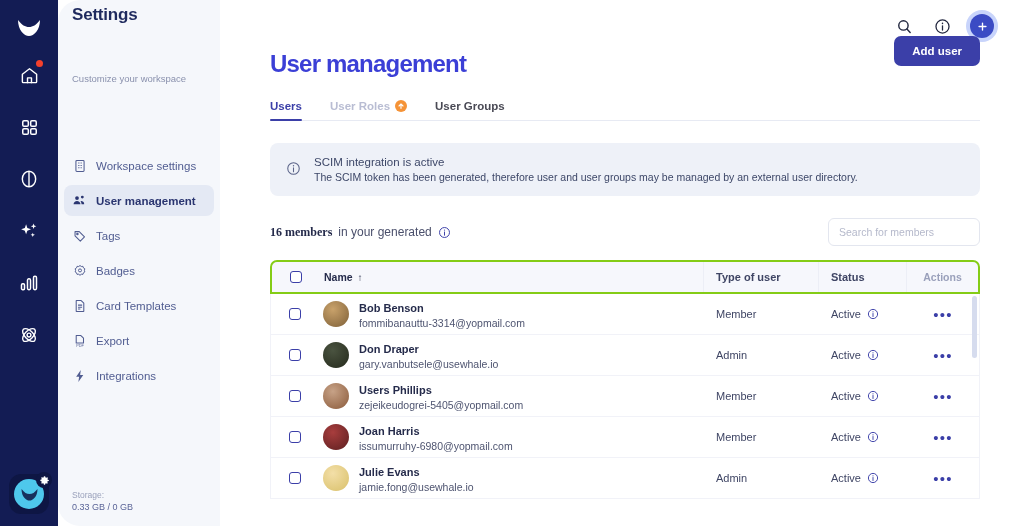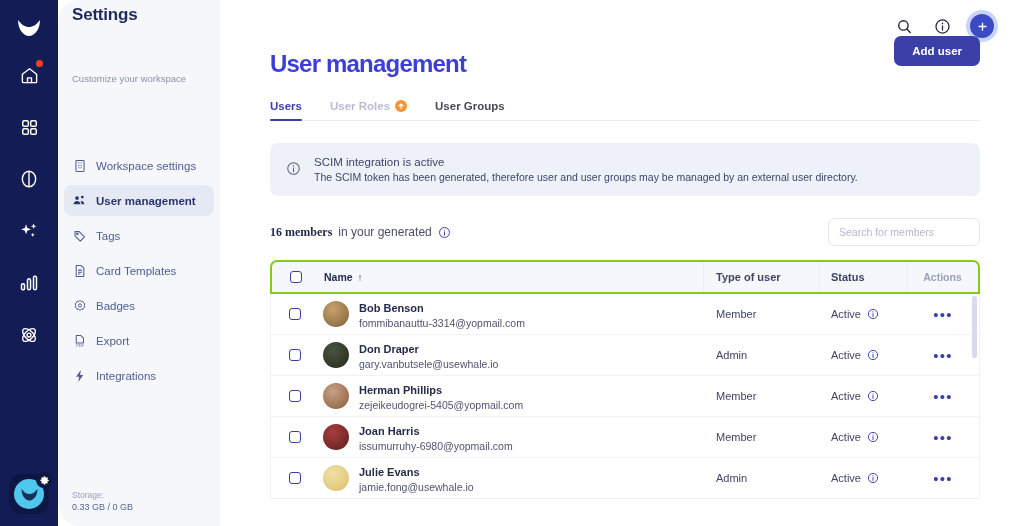--- a/index.html
+++ b/index.html
@@ -304,36 +304,36 @@
           <svg width="14" height="14" viewBox="0 0 24 24" fill="none" stroke="#515d91" stroke-width="1.8" stroke-linejoin="round">
               <path d="M3.5 4.5h7.2l9 9-7.2 7.2-9-9Z"></path>
               <circle cx="7.6" cy="8.6" r="1.2" fill="#515d91"></circle>
             </svg>
         </span>
         <span>Tags</span>
       </div>
 
       <div class="sb-item">
         <span class="sb-ic">
+          <svg width="14" height="14" viewBox="0 0 24 24" fill="none" stroke="#515d91" stroke-width="1.7">
+              <path d="M12 2.6l2.2 1.7 2.8-.3.9 2.7 2.4 1.5-.8 2.7.8 2.7-2.4 1.5-.9 2.7-2.8-.3L12 19.4l-2.2-1.9-2.8.3-.9-2.7-2.4-1.5.8-2.7-.8-2.7L6.1 6.7l.9-2.7 2.8.3Z"></path>
+              <circle cx="12" cy="11" r="2.6"></circle>
+            </svg>
+        </span>
+        <span>Badges</span>
+      </div>
+
+      <div class="sb-item">
+        <span class="sb-ic">
           <svg width="14" height="14" viewBox="0 0 24 24" fill="none" stroke="#515d91" stroke-width="1.8" stroke-linejoin="round">
               <path d="M6 2.6h8l4.5 4.5V21a.5.5 0 0 1-.5.5H6a.5.5 0 0 1-.5-.5V3.1a.5.5 0 0 1 .5-.5Z"></path>
               <path d="M8.6 10.5h7M8.6 14h7M8.6 17h4"></path>
             </svg>
         </span>
         <span>Card Templates</span>
-      </div>
-
-      <div class="sb-item">
-        <span class="sb-ic">
-          <svg width="14" height="14" viewBox="0 0 24 24" fill="none" stroke="#515d91" stroke-width="1.7">
-              <path d="M12 2.6l2.2 1.7 2.8-.3.9 2.7 2.4 1.5-.8 2.7.8 2.7-2.4 1.5-.9 2.7-2.8-.3L12 19.4l-2.2-1.9-2.8.3-.9-2.7-2.4-1.5.8-2.7-.8-2.7L6.1 6.7l.9-2.7 2.8.3Z"></path>
-              <circle cx="12" cy="11" r="2.6"></circle>
-            </svg>
-        </span>
-        <span>Badges</span>
       </div>
 
       <div class="sb-item">
         <span class="sb-ic">
           <svg width="14" height="14" viewBox="0 0 24 24" fill="none" stroke="#515d91" stroke-width="1.8" stroke-linejoin="round">
               <path d="M5.5 2.6h8l4.5 4.5v8.4H5.5Z"></path>
               <text x="12" y="22" font-size="6.5" fill="#515d91" stroke="none" text-anchor="middle" font-family="Liberation Sans">PDF</text>
             </svg>
         </span>
         <span>Export</span>
@@ -500,21 +500,21 @@
       <span class="dots">•••</span>
     </div>
           </div>
           <div class="trow">
     <div class="c-check">
       <span class="chk"></span>
     </div>
     <div class="c-name">
       <span class="avatar" style="background:radial-gradient(circle at 38% 32%, #c7a287, #8a5a3a);"></span>
       <span style="min-width:0;">
-        <span class="u-name">Herman Phillips</span>
+        <span class="u-name">Users Phillips</span>
         <span class="u-mail" style="display:block;">zejeikeudogrei-5405@yopmail.com</span>
       </span>
     </div>
     <div class="c-type">Member</div>
     <div class="c-status">
       <span>Active</span>
       <span class="info-i" style="display:flex;">
         <svg width="12" height="12" viewBox="0 0 24 24" fill="none" stroke="#3b3fa8" stroke-width="1.9">
                   <circle cx="12" cy="12" r="9.2"></circle>
                   <circle cx="12" cy="7.6" r="1.2" fill="#3b3fa8" stroke="none"></circle>

